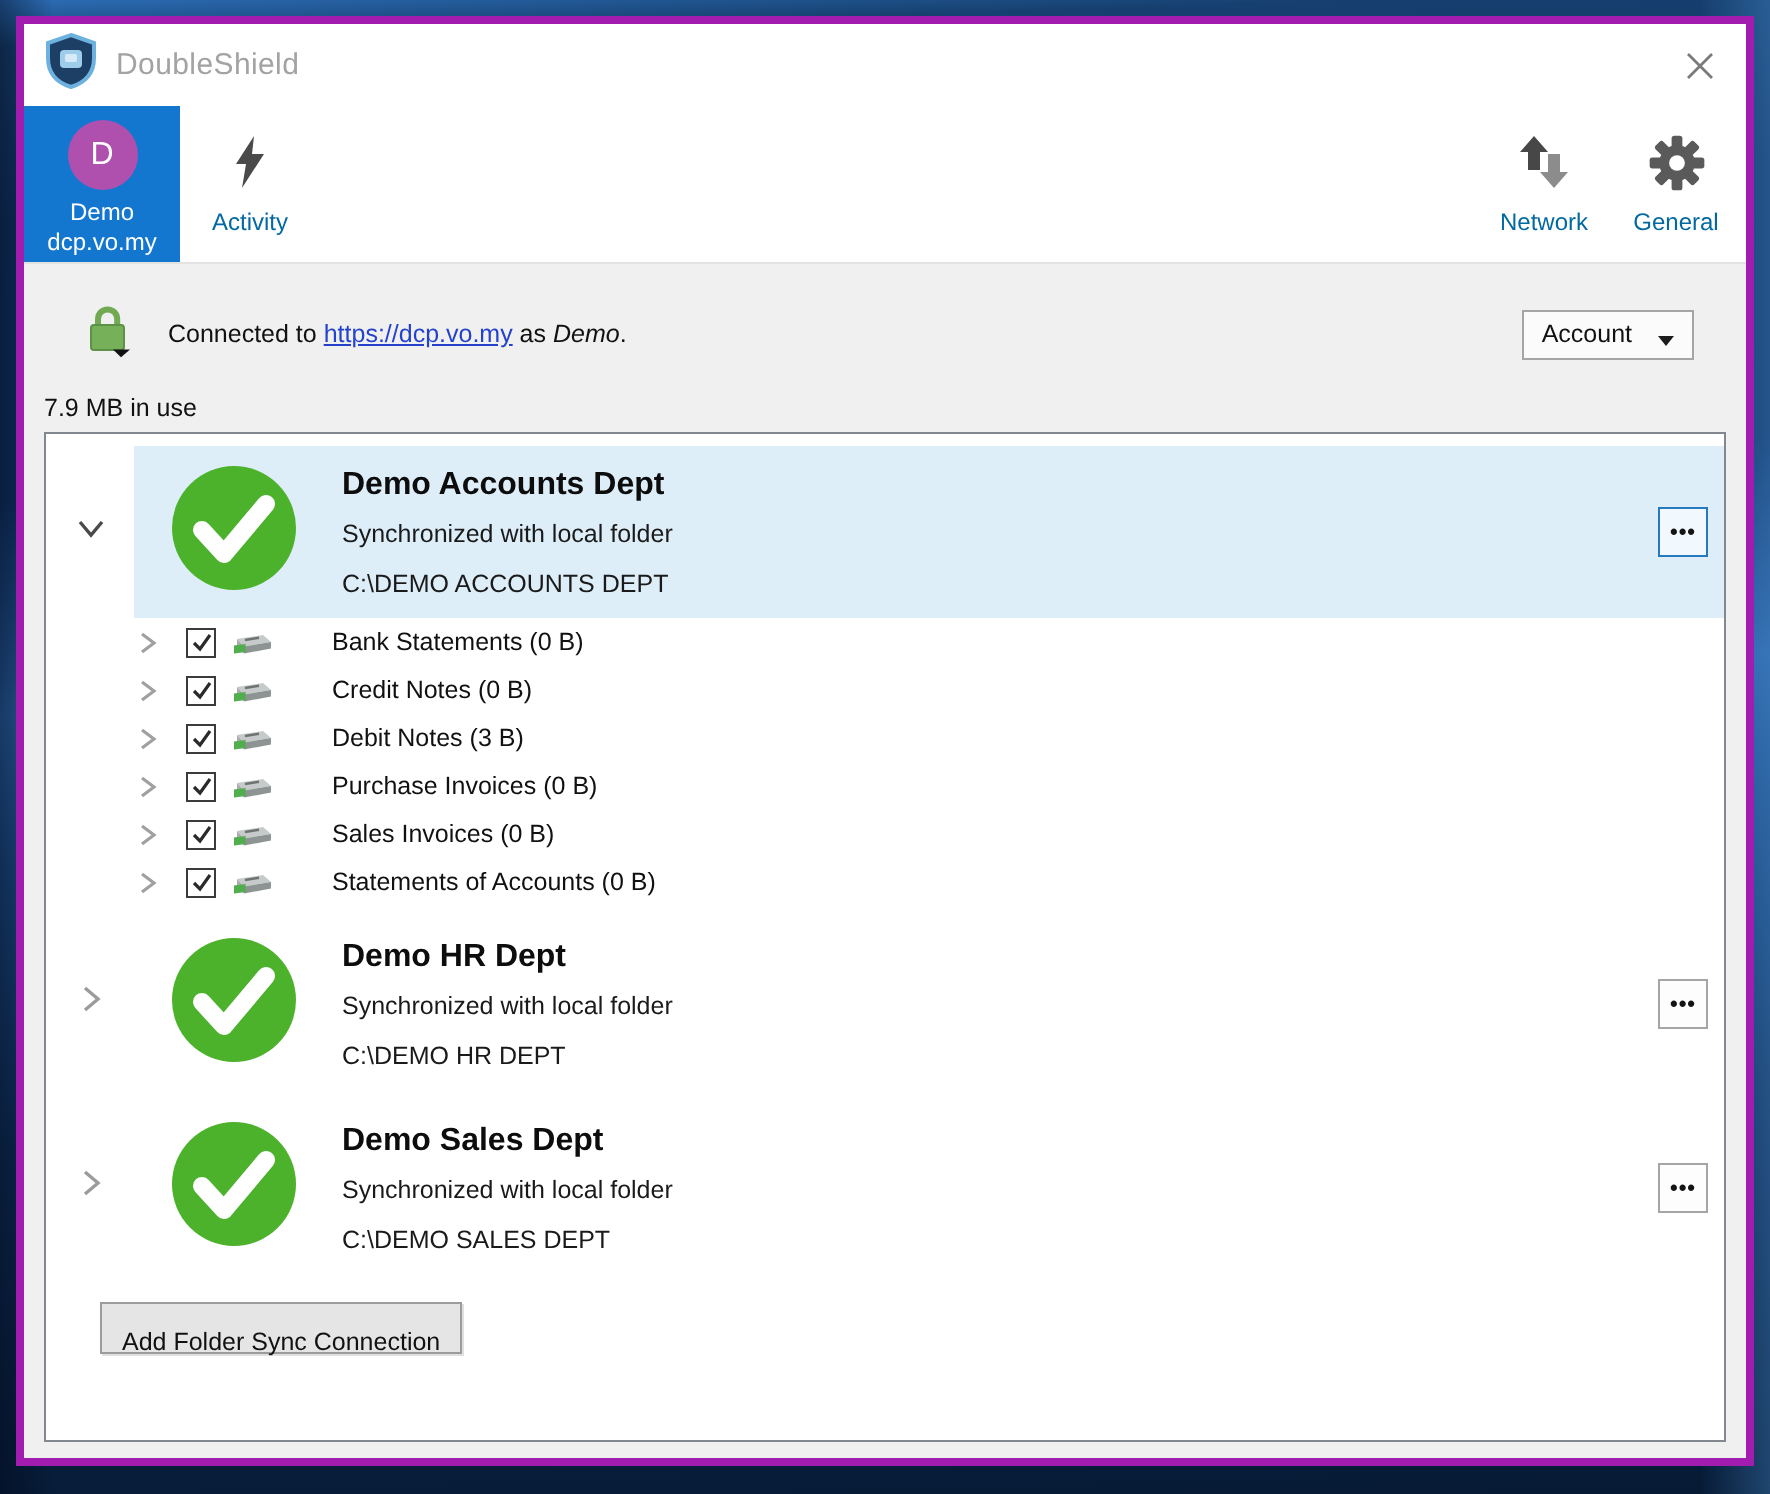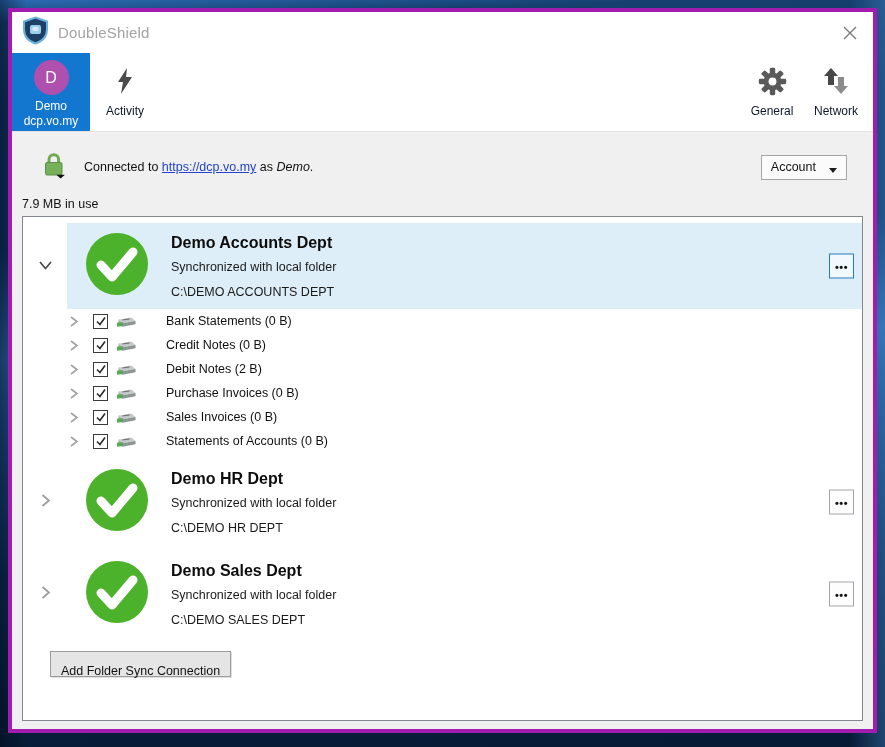--- a/index.html
+++ b/index.html
@@ -23,21 +23,21 @@
   .toolbar { height:79px; background:#fff; display:flex; align-items:stretch; border-bottom:1px solid #e3e3e3; }
   .account-tab {
     width:78px; background:#1377d0; color:#fff; display:flex; flex-direction:column;
     align-items:center; padding-top:7px; text-align:center;
   }
   .avatar { width:35px; height:35px; border-radius:50%; background:#b050ae; color:#fff;
     display:flex; align-items:center; justify-content:center; font-size:16px; margin-bottom:4px; }
   .account-tab .line { font-size:12px; line-height:15px; }
   .tool-item { display:flex; flex-direction:column; align-items:center; padding-top:10px; width:58px; }
   .tool-item .icon-box { height:36px; display:flex; align-items:center; justify-content:center; }
-  .tool-item .tool-label { font-size:12px; color:#0f172a; margin-top:5px; }
+  .tool-item .tool-label { font-size:12px; color:#0369a1; margin-top:5px; }
   .tool-item.activity { margin-left:6px; }
   .toolbar .spacer { flex:1; }
   .tool-item.general { margin-right:6px; }
   .tool-item.network { margin-right:8px; }
   
   .status-row { margin-top:21px; height:28px; display:flex; align-items:center; padding:0 26px 0 30px; }
   .status-text { font-size:12.5px; color:#111; margin-left:18px; white-space:pre;text-align:center; }
   .status-text .link { color:#2442cc; text-decoration:underline; cursor:pointer; }
   .status-text .user { font-style:italic; }
   .account-btn {
@@ -107,20 +107,29 @@
     </div>
     <div class="tool-item activity">
       <span class="icon-box">
         <svg width="20" height="28" viewBox="0 0 20 28">
             <polygon points="12,1 3,15 8,15 6,27 17,10 11,10" fill="#4a4a4a"></polygon>
           </svg>
       </span>
       <span class="tool-label">Activity</span>
     </div>
     <div class="spacer"></div>
+    <div class="tool-item network">
+      <span class="icon-box">
+        <svg width="26" height="28" viewBox="0 0 26 28">
+          <polygon points="8,1 15,9 11,9 11,18 5,18 5,9 1,9" fill="#474747"></polygon>
+          <polygon points="18,27 25,19 21,19 21,10 15,10 15,19 11,19" fill="#8c8c8c"></polygon>
+        </svg>
+      </span>
+      <span class="tool-label">Network</span>
+    </div>
     <div class="tool-item general">
       <span class="icon-box">
         <svg width="29" height="29" viewBox="0 0 28 28">
           <g fill="#5a5a5a">
             <g transform="translate(14,14)">
               <rect x="-2.6" y="-13.2" width="5.2" height="7" rx="1.3"></rect>
               <rect x="-2.6" y="-13.2" width="5.2" height="7" rx="1.3" transform="rotate(45)"></rect>
               <rect x="-2.6" y="-13.2" width="5.2" height="7" rx="1.3" transform="rotate(90)"></rect>
               <rect x="-2.6" y="-13.2" width="5.2" height="7" rx="1.3" transform="rotate(135)"></rect>
               <rect x="-2.6" y="-13.2" width="5.2" height="7" rx="1.3" transform="rotate(180)"></rect>
@@ -128,29 +137,20 @@
               <rect x="-2.6" y="-13.2" width="5.2" height="7" rx="1.3" transform="rotate(270)"></rect>
               <rect x="-2.6" y="-13.2" width="5.2" height="7" rx="1.3" transform="rotate(315)"></rect>
               <circle r="8.6"></circle>
             </g>
           </g>
           <circle cx="14" cy="14" r="3.8" fill="#fff"></circle>
         </svg>
       </span>
       <span class="tool-label">General</span>
     </div>
-    <div class="tool-item network">
-      <span class="icon-box">
-        <svg width="26" height="28" viewBox="0 0 26 28">
-          <polygon points="8,1 15,9 11,9 11,18 5,18 5,9 1,9" fill="#474747"></polygon>
-          <polygon points="18,27 25,19 21,19 21,10 15,10 15,19 11,19" fill="#8c8c8c"></polygon>
-        </svg>
-      </span>
-      <span class="tool-label">Network</span>
-    </div>
   </div>
 
   <div class="status-row">
     <span>
       <svg width="24" height="28" viewBox="0 0 24 28">
         <path d="M7,12 V8.5 a4.8,4.8 0 0 1 9.6,0 V12" fill="none" stroke="#71aa53" stroke-width="3"></path>
         <rect x="3.5" y="11.5" width="16.5" height="12.5" rx="1.5" fill="#76b058" stroke="#5d9147" stroke-width="1"></rect>
         <polygon points="14.5,23.8 23,23.8 18.5,27.6" fill="#111"></polygon>
       </svg>
     </span>
@@ -250,21 +250,21 @@
       </span>
       <span class="sub-icon">
         <svg width="21" height="15" viewBox="0 0 21 15">
           <polygon points="2.5,5.5 15.5,3.5 19.5,7 6,9.2" fill="#c6caca"></polygon>
           <polygon points="6,9.2 19.5,7 19.5,10.2 6,12.8" fill="#8e9393"></polygon>
           <polygon points="2.5,5.5 6,9.2 6,12.8 2.5,9.3" fill="#a9adad"></polygon>
           <polygon points="1,8.8 6.8,8 6.8,12 1,12.8" fill="#52ad4e"></polygon>
           <line x1="6.5" y1="6" x2="13.5" y2="4.9" stroke="#6e7272" stroke-width="1.2"></line>
         </svg>
       </span>
-      <span class="sub-label">Debit Notes (2 B)</span>
+      <span class="sub-label">Debit Notes (3 B)</span>
     </div>
 
     <div class="sub-row">
       <span class="sub-chevron">
         <svg width="10" height="13" viewBox="0 0 10 13">
             <polyline points="2,2 8,6.5 2,11" fill="none" stroke="#a0a0a0" stroke-width="1.6"></polyline>
           </svg>
       </span>
       <span class="checkbox">
         <svg width="12" height="12" viewBox="0 0 12 12">

